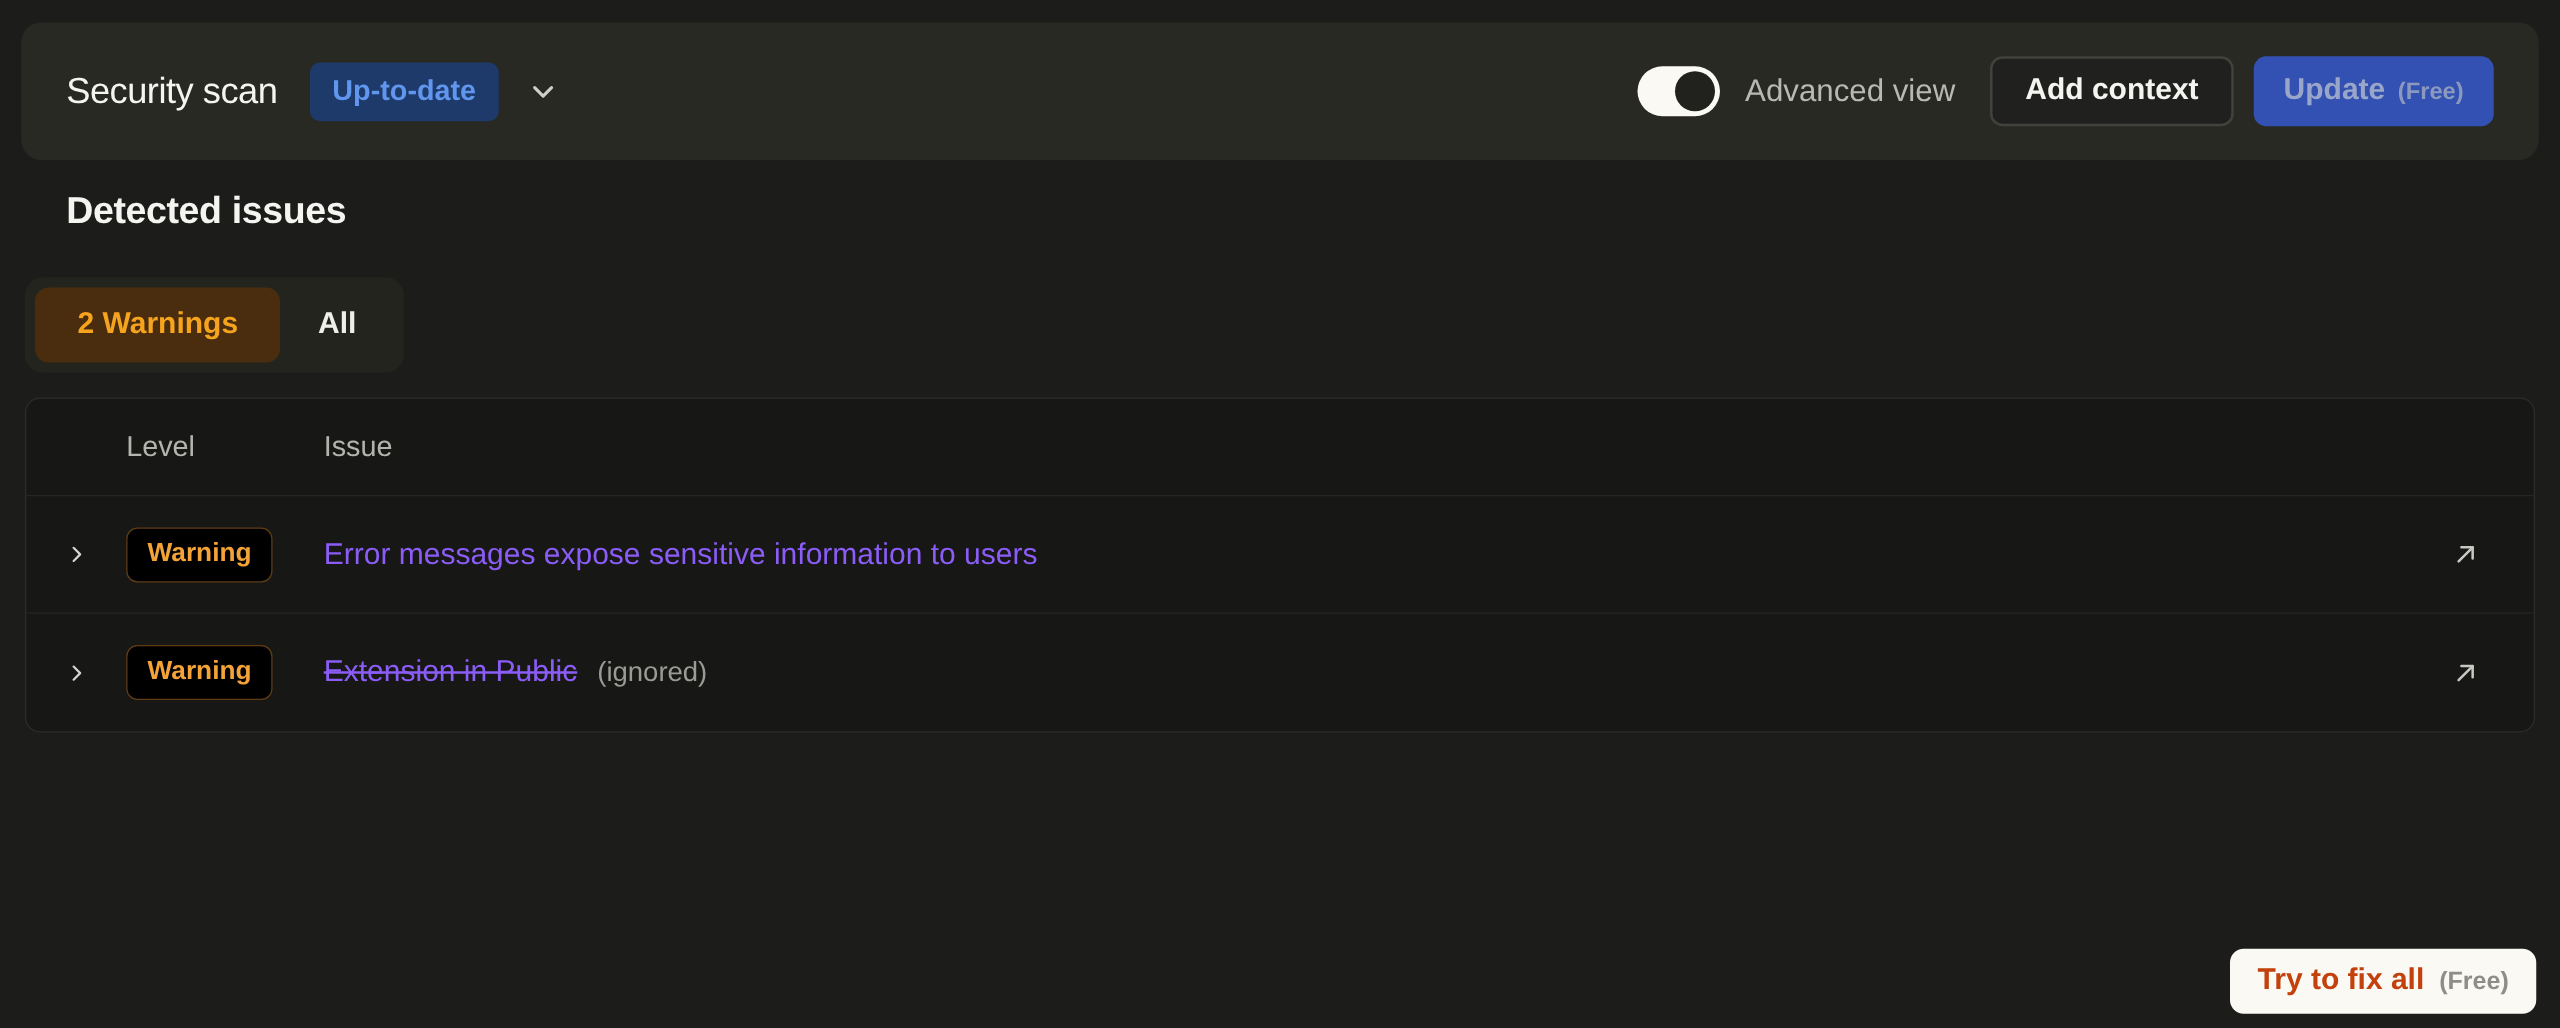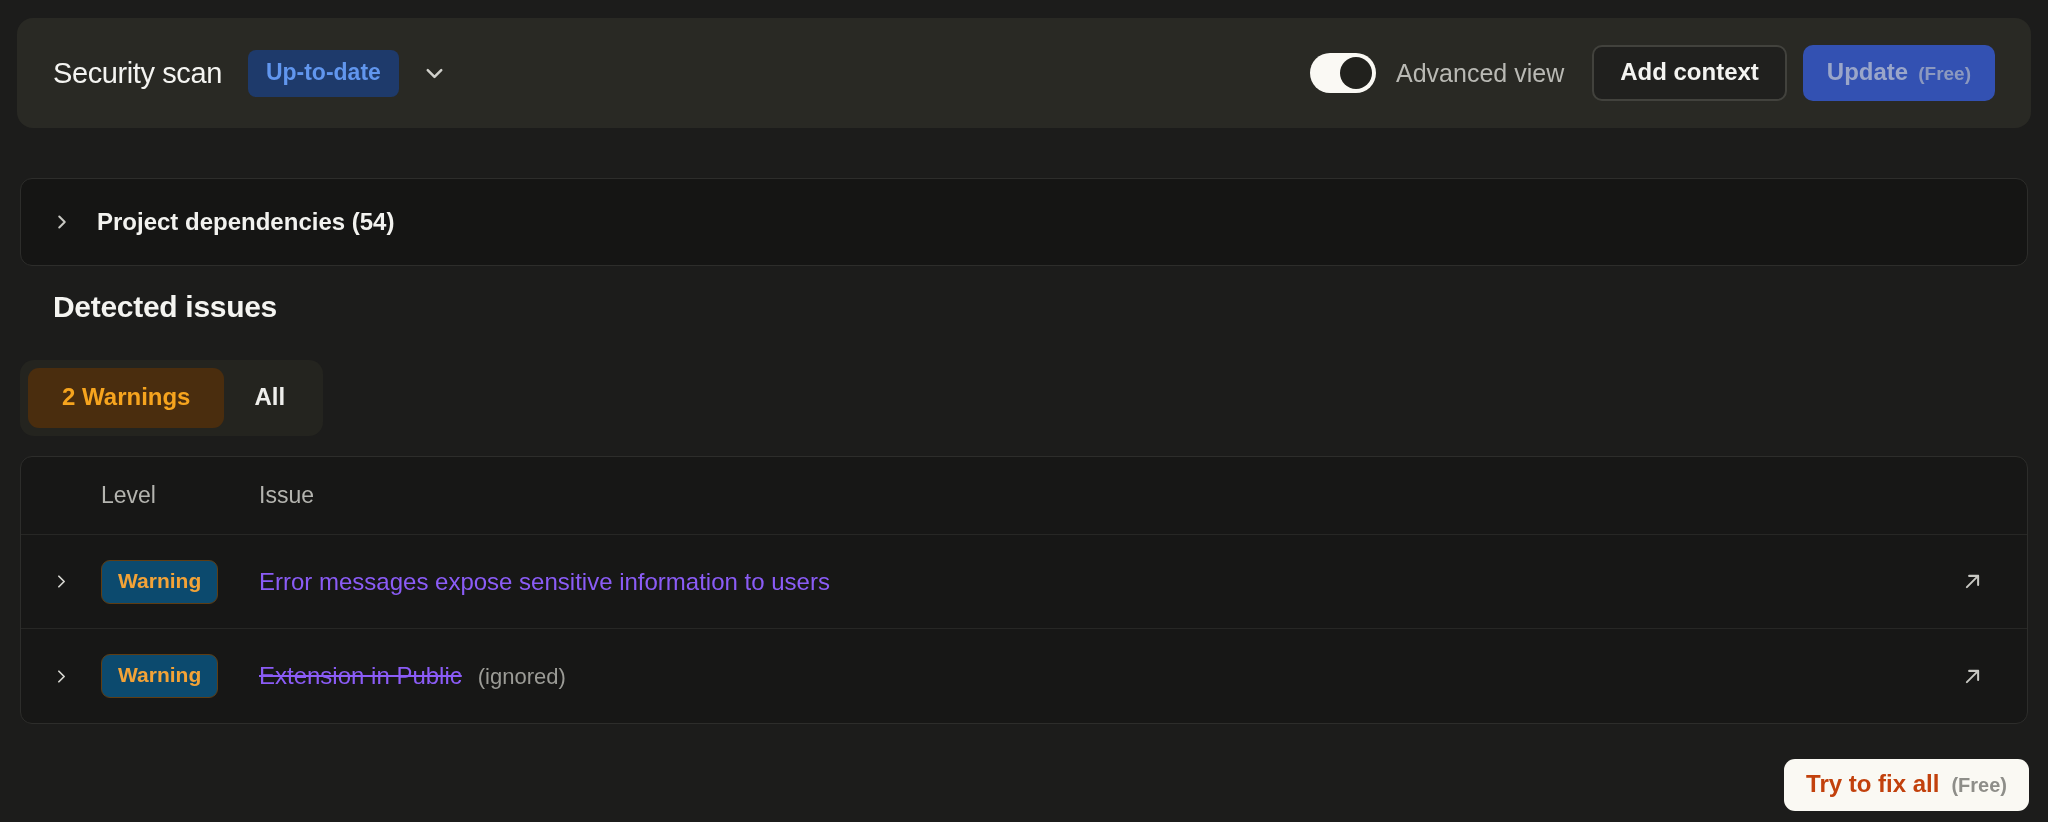--- a/index.html
+++ b/index.html
@@ -183,21 +183,21 @@
   .col-header {
     color: #b4b4af;
     font-size: 23px;
     font-weight: 500;
   }
   .expander-btn {
     background: none; border: none; cursor: pointer;
     display: flex; align-items: center; padding: 6px;
   }
   .warning-badge {
-    background: #0c4a6e;
+    background: #000000;
     border: 1px solid #5f3d13;
     color: #f3a337;
     font-size: 21px;
     font-weight: 700;
     padding: 8px 16px 10px;
     border-radius: 9px;
   }
   .issue-text {
     color: #8b5cf6;
     font-size: 24px;
@@ -255,28 +255,20 @@
       </button>
       <span class="toggle-label">Advanced view</span>
       <button class="btn-add-context">Add context</button>
       <button class="btn-update">
         <span class="update-text">Update</span>
         <span class="update-free">(Free)</span>
       </button>
     </div>
   </div>
 
-  <div class="deps-panel">
-    <span>
-      <svg viewBox="0 0 24 24" width="22" height="22" fill="none" stroke="#c8c8c3" stroke-width="2.2" stroke-linecap="round" stroke-linejoin="round">
-          <polyline points="9 6 15 12 9 18"></polyline>
-        </svg>
-    </span>
-    <span class="deps-label">Project dependencies (54)</span>
-  </div>
 
   <h2 class="section-heading">Detected issues</h2>
 
   <div class="tabs-row">
     <div class="tabs-group">
       <button class="tab active">2 Warnings</button>
       <button class="tab inactive">All</button>
     </div>
     <div class="issues-description">
     </div>

